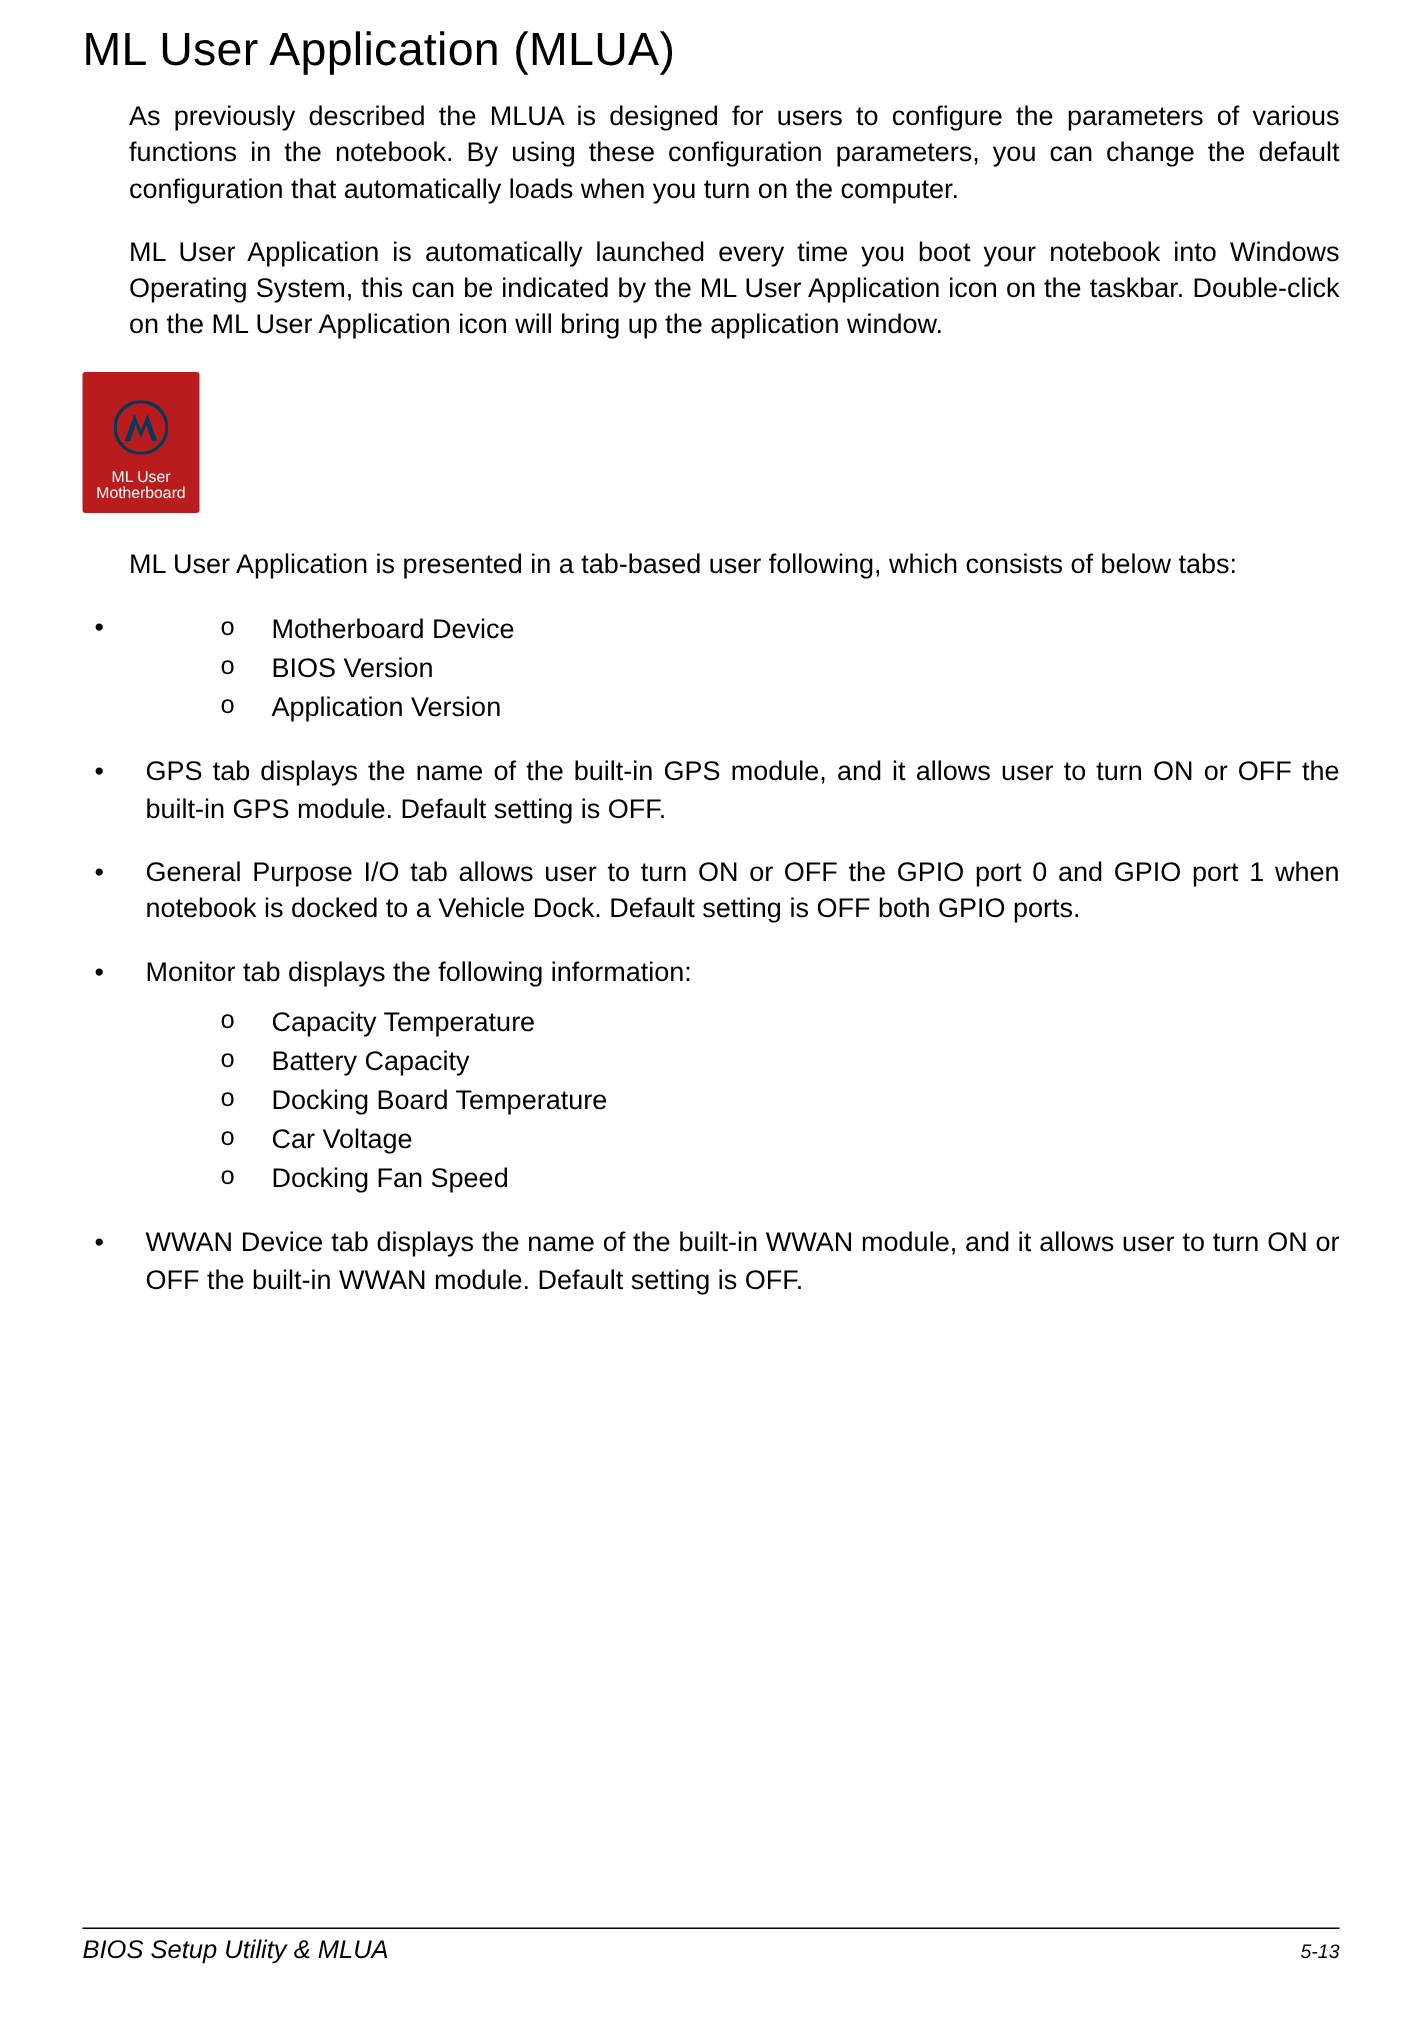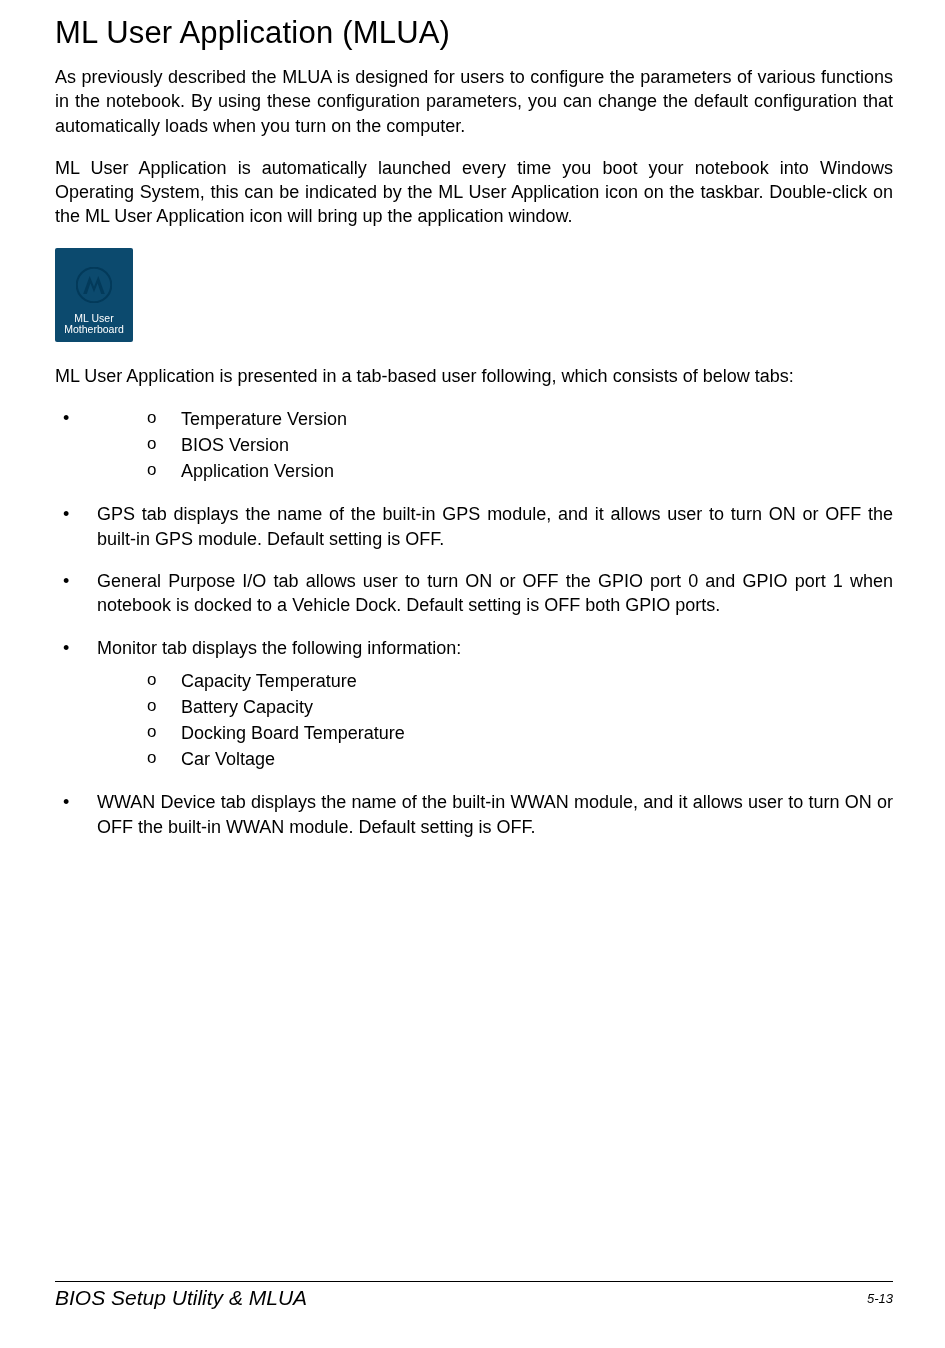--- a/index.html
+++ b/index.html
@@ -21,25 +21,26 @@
       font-size: 31px;
       font-weight: 400;
       margin-bottom: 14px;
       letter-spacing: 0.2px;
     }
     .para {
       font-size: 18px;
       line-height: 1.35;
       margin-bottom: 18px;
       text-align: justify;
+      margin-left: 31px;
     }
     .icon-tile {
       width: 78px;
       height: 94px;
-      background: #0c4a6e;
+      background: #b91c1c;
       margin: 19px 0 22px 0;
       display: flex;
       flex-direction: column;
       align-items: center;
       justify-content: flex-end;
       padding-bottom: 6px;
       border-radius: 2px;
     }
     .icon-tile .logo {
       width: 36px;
@@ -107,21 +108,21 @@
       right: 52px;
       border-top: 1px solid #000;
       padding-top: 4px;
       display: flex;
       justify-content: space-between;
       align-items: center;
     }
     .footer-left {
       font-family: Arial, Helvetica, sans-serif;
       font-style: italic;
-      font-size: 21px;
+      font-size: 17px;
     }
     .footer-right {
       font-family: Arial, Helvetica, sans-serif;
       font-style: italic;
       font-size: 13px;
     }
   </style>
 </head>
 <body>
 
@@ -142,38 +143,39 @@
     <span>ML User</span><br>
     <span>Motherboard</span>
   </div>
 </div>
 
 <p class="para">ML User Application is presented in a tab-based user following, which consists of below tabs:</p>
 
 <ul class="bullet">
   <li>
     <ul class="sub">
-      <li>Temperature Version</li>
+      <li>Motherboard Device</li>
       <li>BIOS Version</li>
       <li>Application Version</li>
     </ul>
   </li>
   <li>
     <span>GPS tab displays the name of the built-in GPS module, and it allows user to turn ON or OFF the built-in GPS module. Default setting is OFF.</span>
   </li>
   <li>
     <span>General Purpose I/O tab allows user to turn ON or OFF the GPIO port 0 and GPIO port 1 when notebook is docked to a Vehicle Dock. Default setting is OFF both GPIO ports.</span>
   </li>
   <li>
     <span>Monitor tab displays the following information:</span>
     <ul class="sub">
       <li>Capacity Temperature</li>
       <li>Battery Capacity</li>
       <li>Docking Board Temperature</li>
       <li>Car Voltage</li>
+      <li>Docking Fan Speed</li>
     </ul>
   </li>
   <li>
     <span>WWAN Device tab displays the name of the built-in WWAN module, and it allows user to turn ON or OFF the built-in WWAN module. Default setting is OFF.</span>
   </li>
 </ul>
 
 <div class="footer">
   <div class="footer-left">BIOS Setup Utility &amp; MLUA</div>
   <div class="footer-right">5-13</div>

